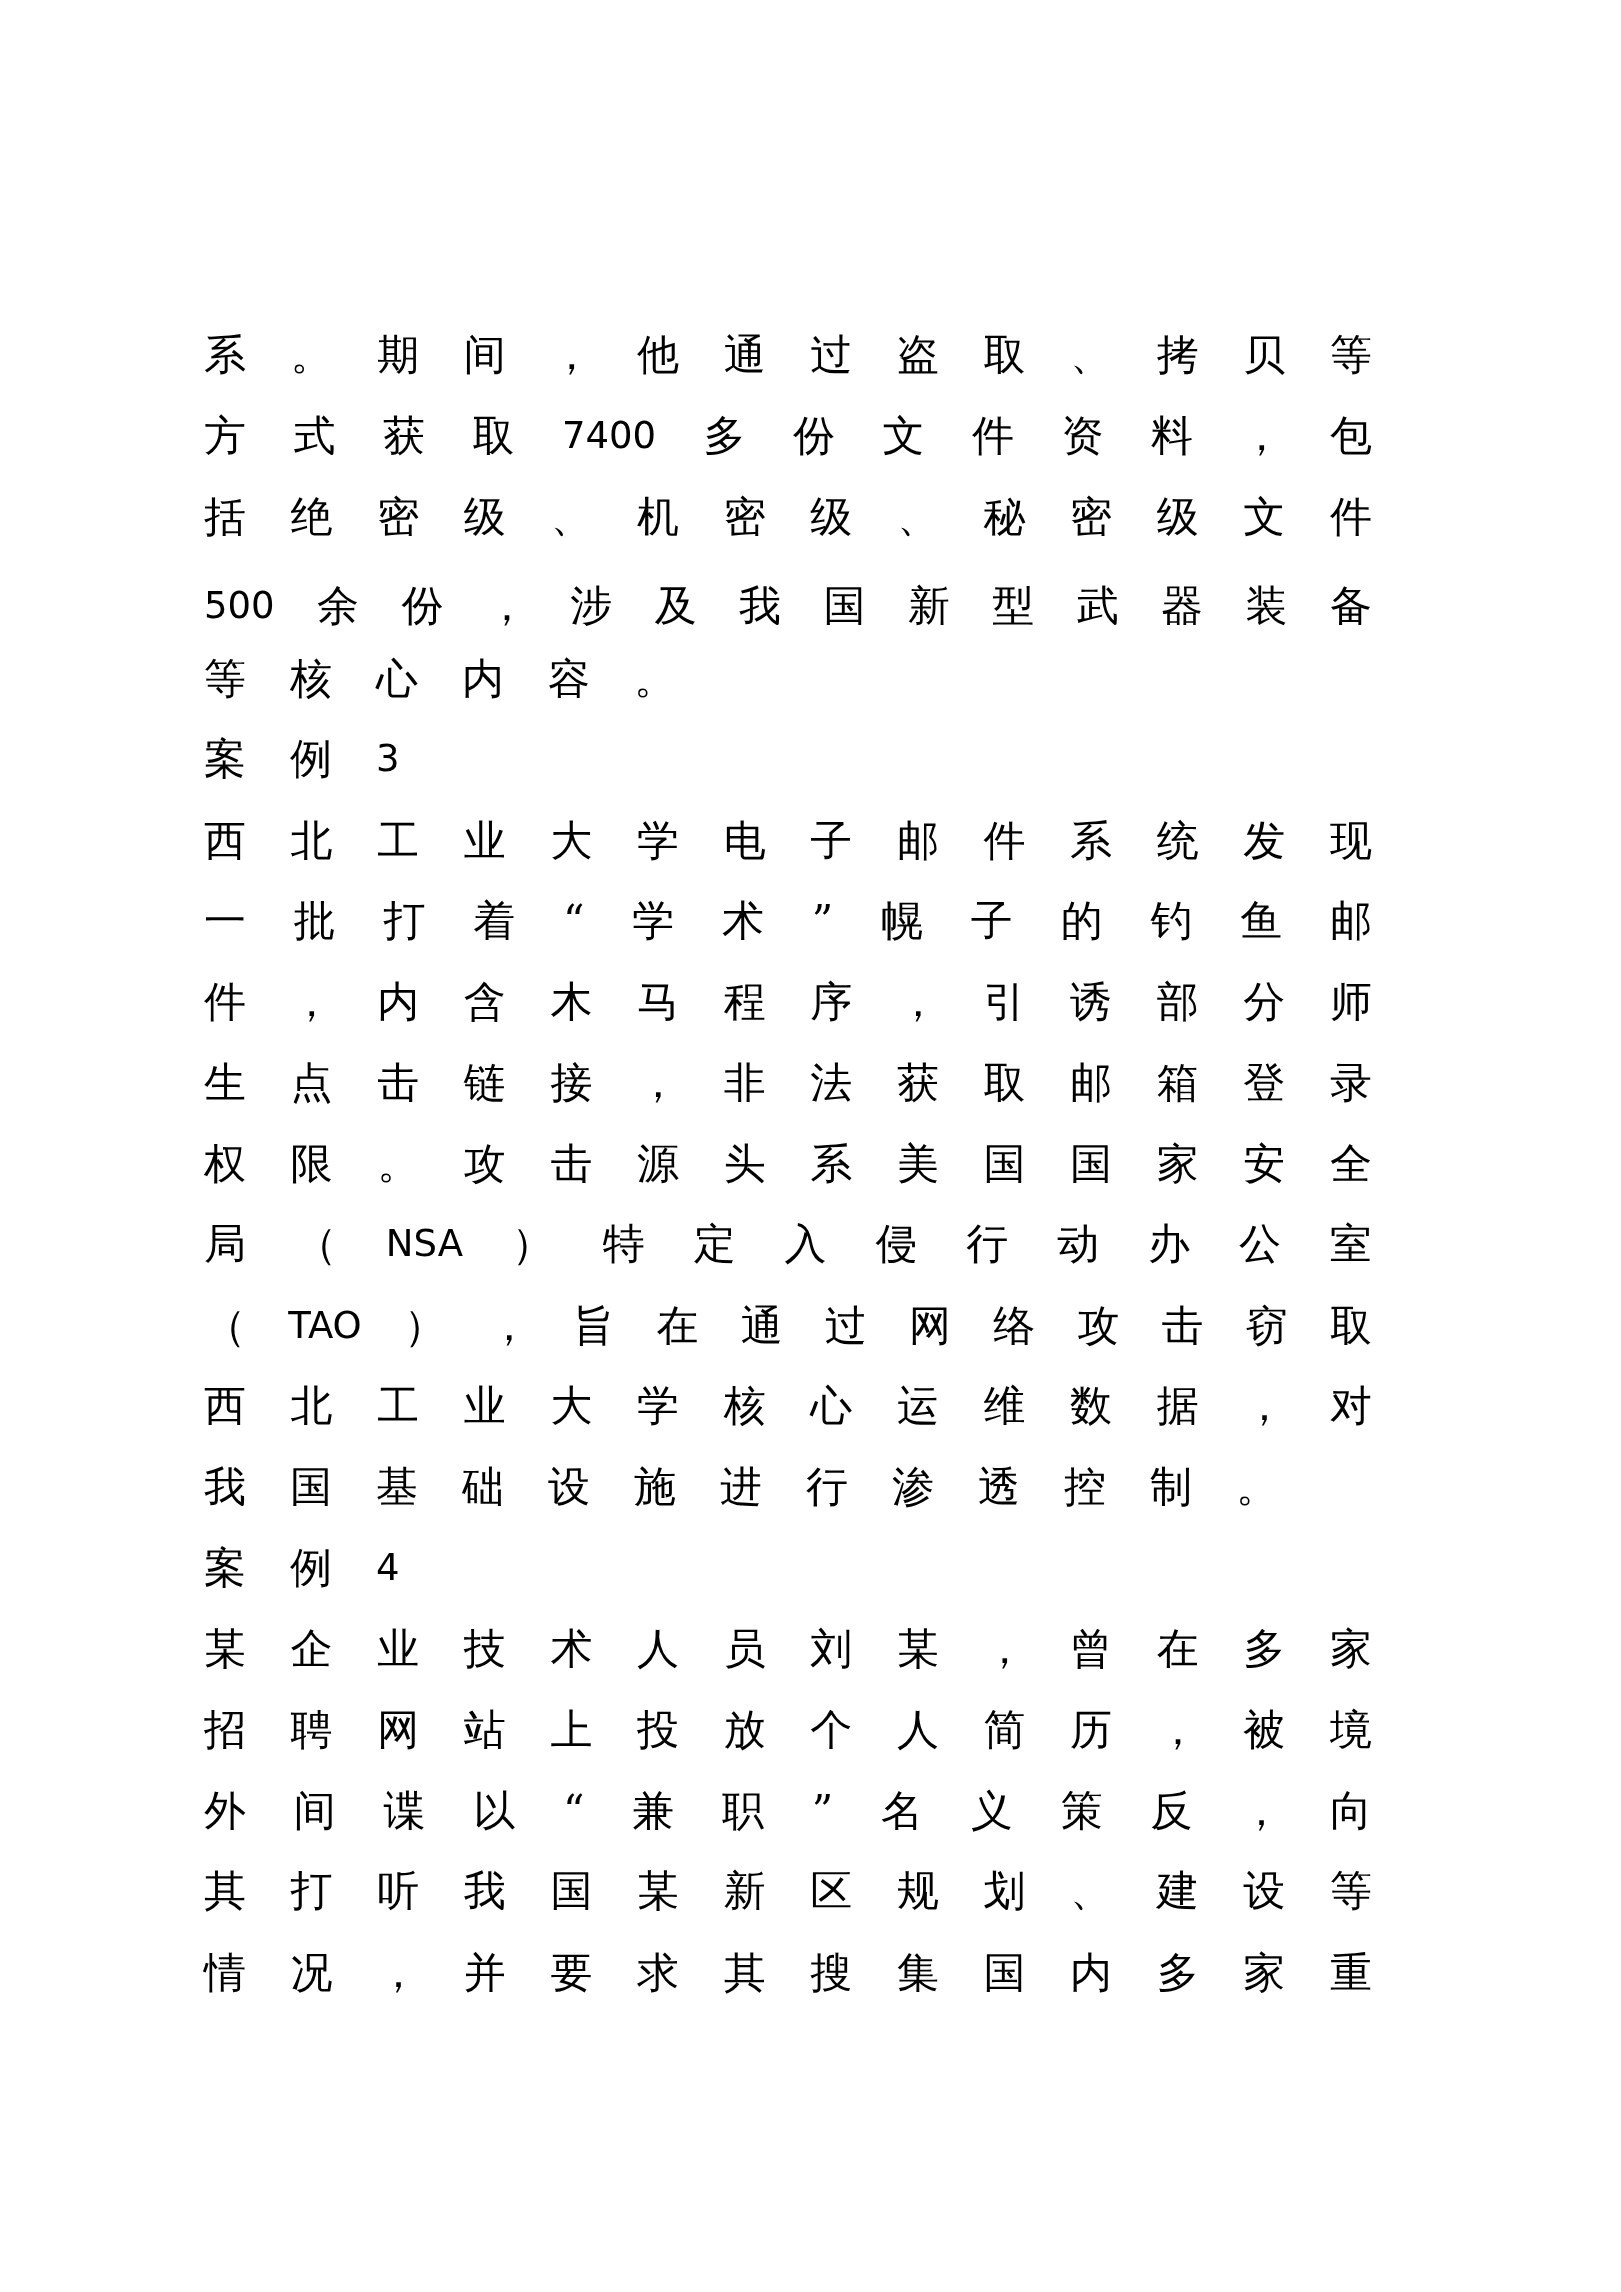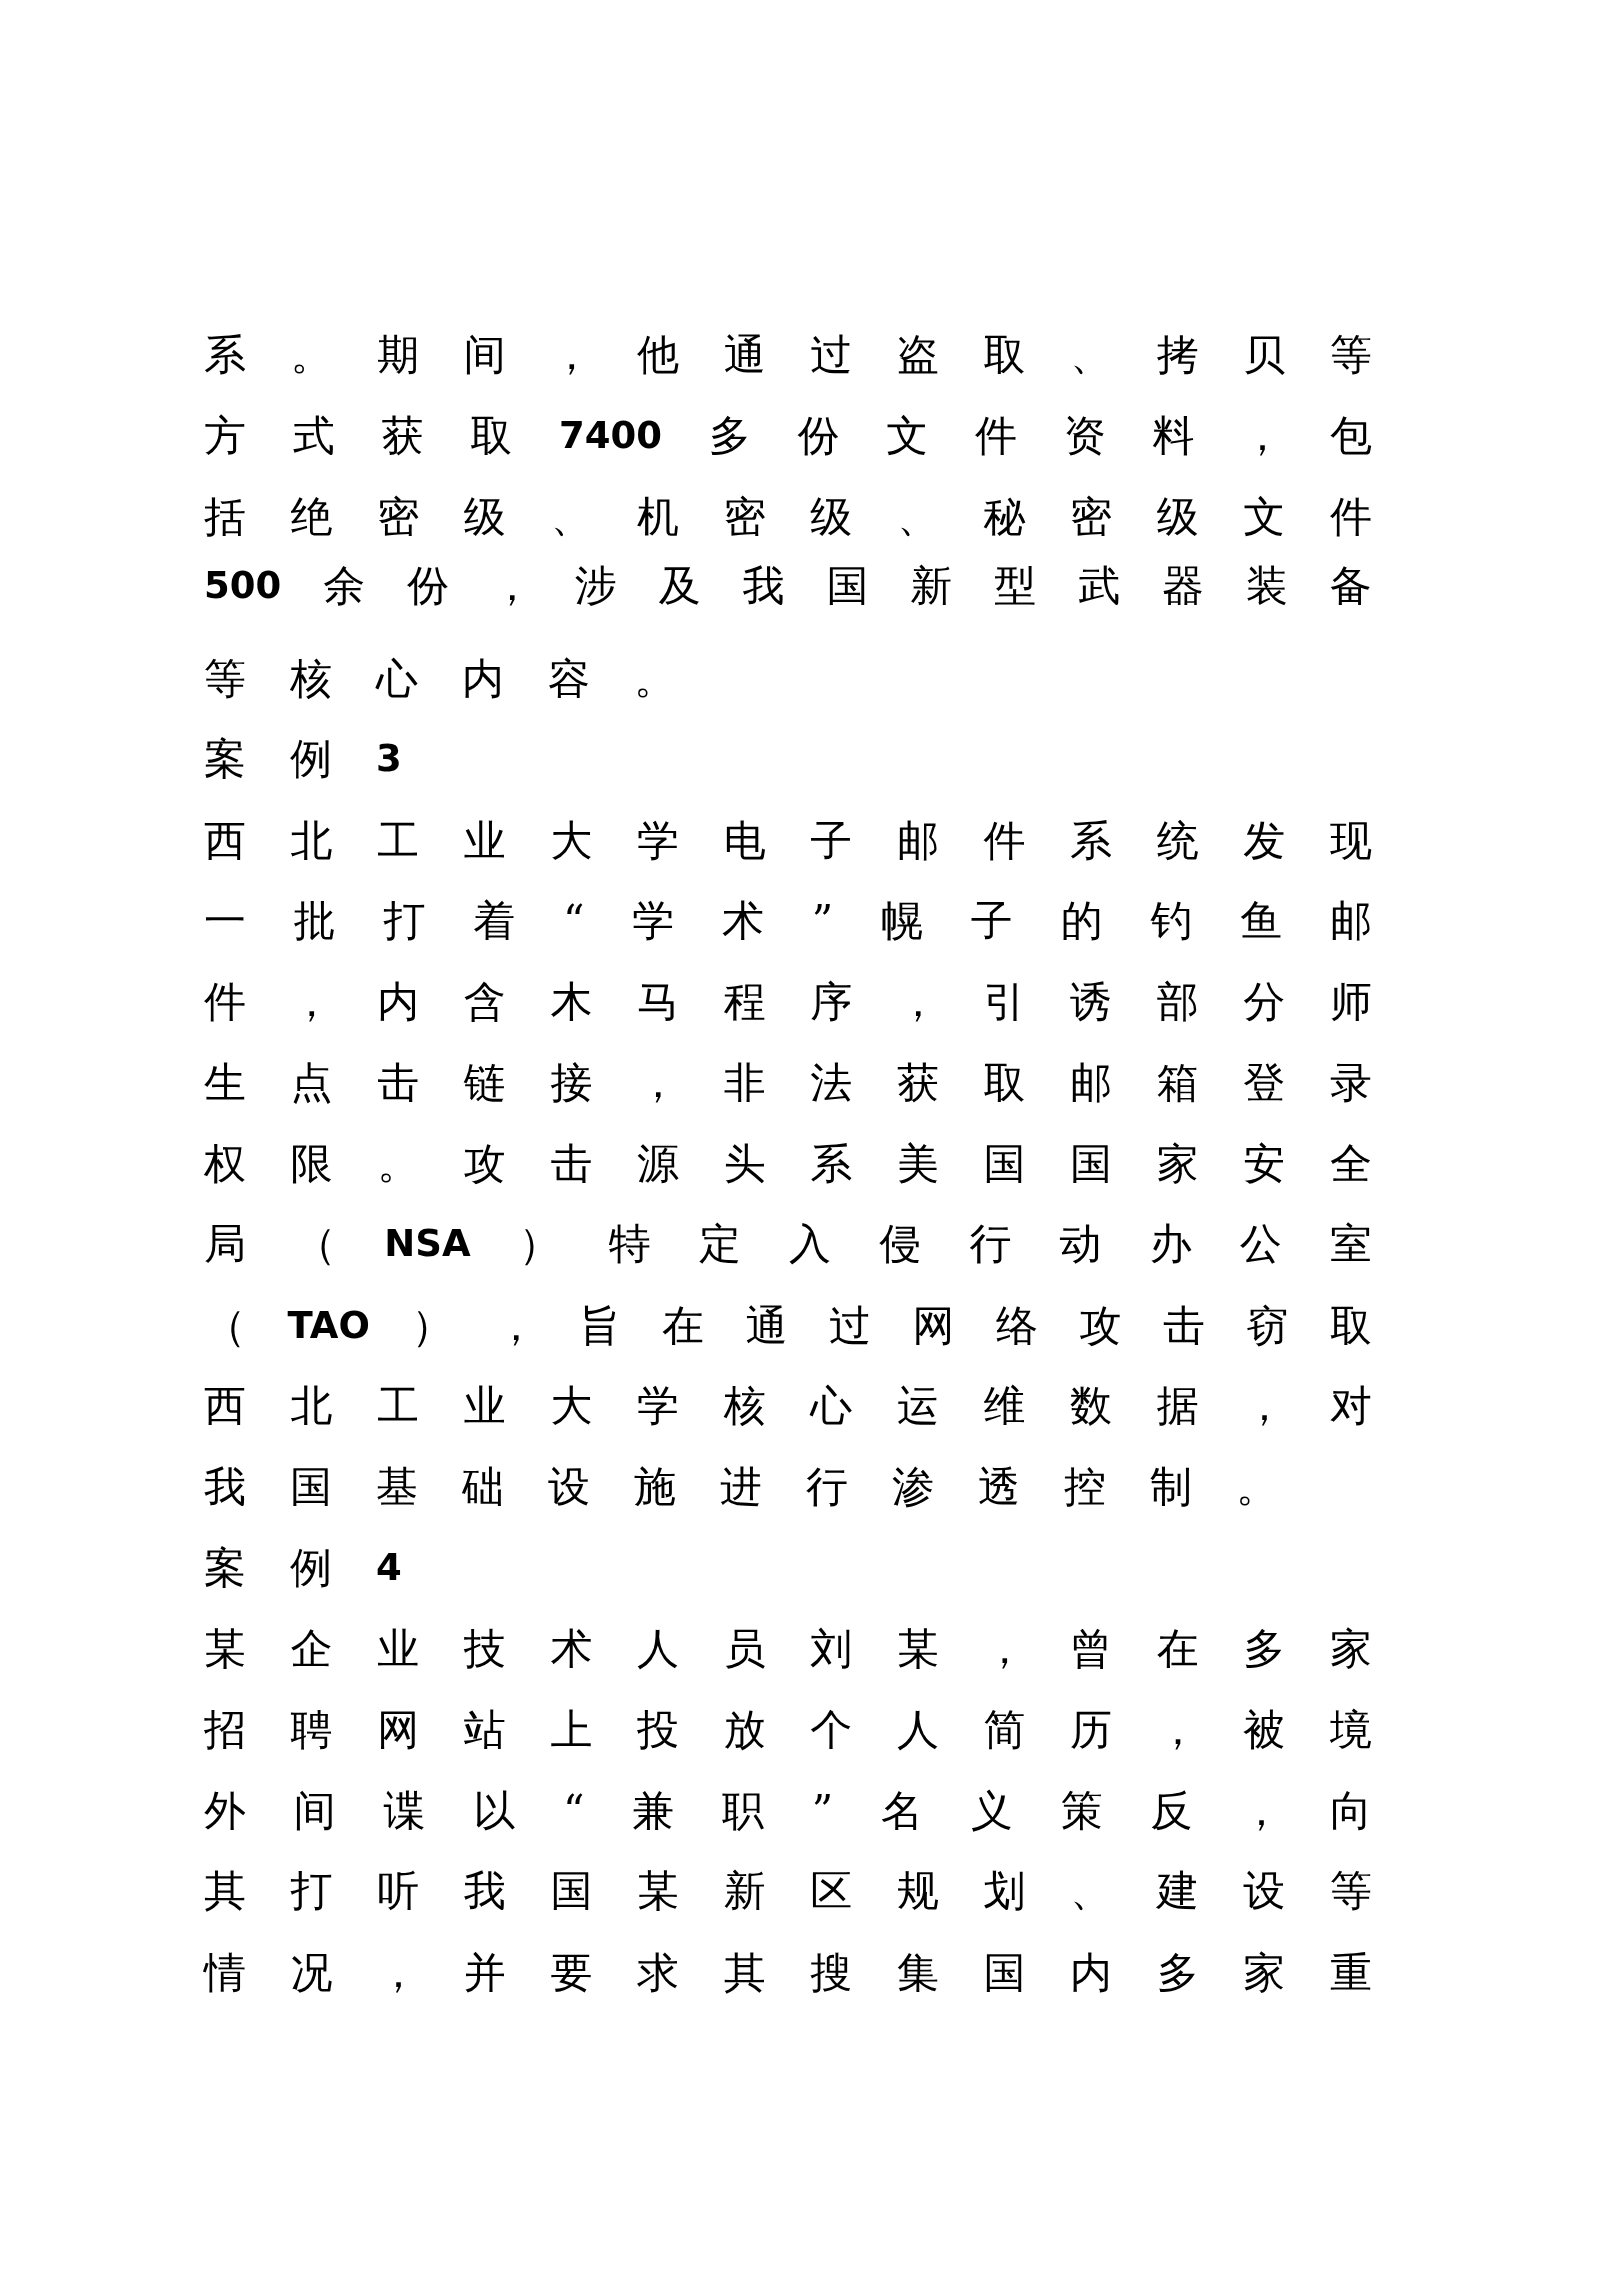--- a/index.html
+++ b/index.html
@@ -41,21 +41,20 @@
     .line.short .ch {
       margin-right: 44px;
     }
     .ch {
       display: inline-block;
       text-align: center;
     }
     .latin {
       font-family: "DejaVu Sans", "Liberation Sans", sans-serif;
       font-size: 37px;
-      font-weight: bold;
     }
   </style>
 </head>
 <body>
 
 <div class="page">
   <div id="body-text">
       <div class="line" style="top: 325px;">
         <span class="ch">系</span>
         <span class="ch">。</span>
@@ -96,21 +95,21 @@
         <span class="ch">机</span>
         <span class="ch">密</span>
         <span class="ch">级</span>
         <span class="ch">、</span>
         <span class="ch">秘</span>
         <span class="ch">密</span>
         <span class="ch">级</span>
         <span class="ch">文</span>
         <span class="ch">件</span>
       </div>
-      <div class="line" style="top: 556px;">
+      <div class="line" style="top: 576px;">
         <span class="ch latin">500</span>
         <span class="ch">余</span>
         <span class="ch">份</span>
         <span class="ch">，</span>
         <span class="ch">涉</span>
         <span class="ch">及</span>
         <span class="ch">我</span>
         <span class="ch">国</span>
         <span class="ch">新</span>
         <span class="ch">型</span>

